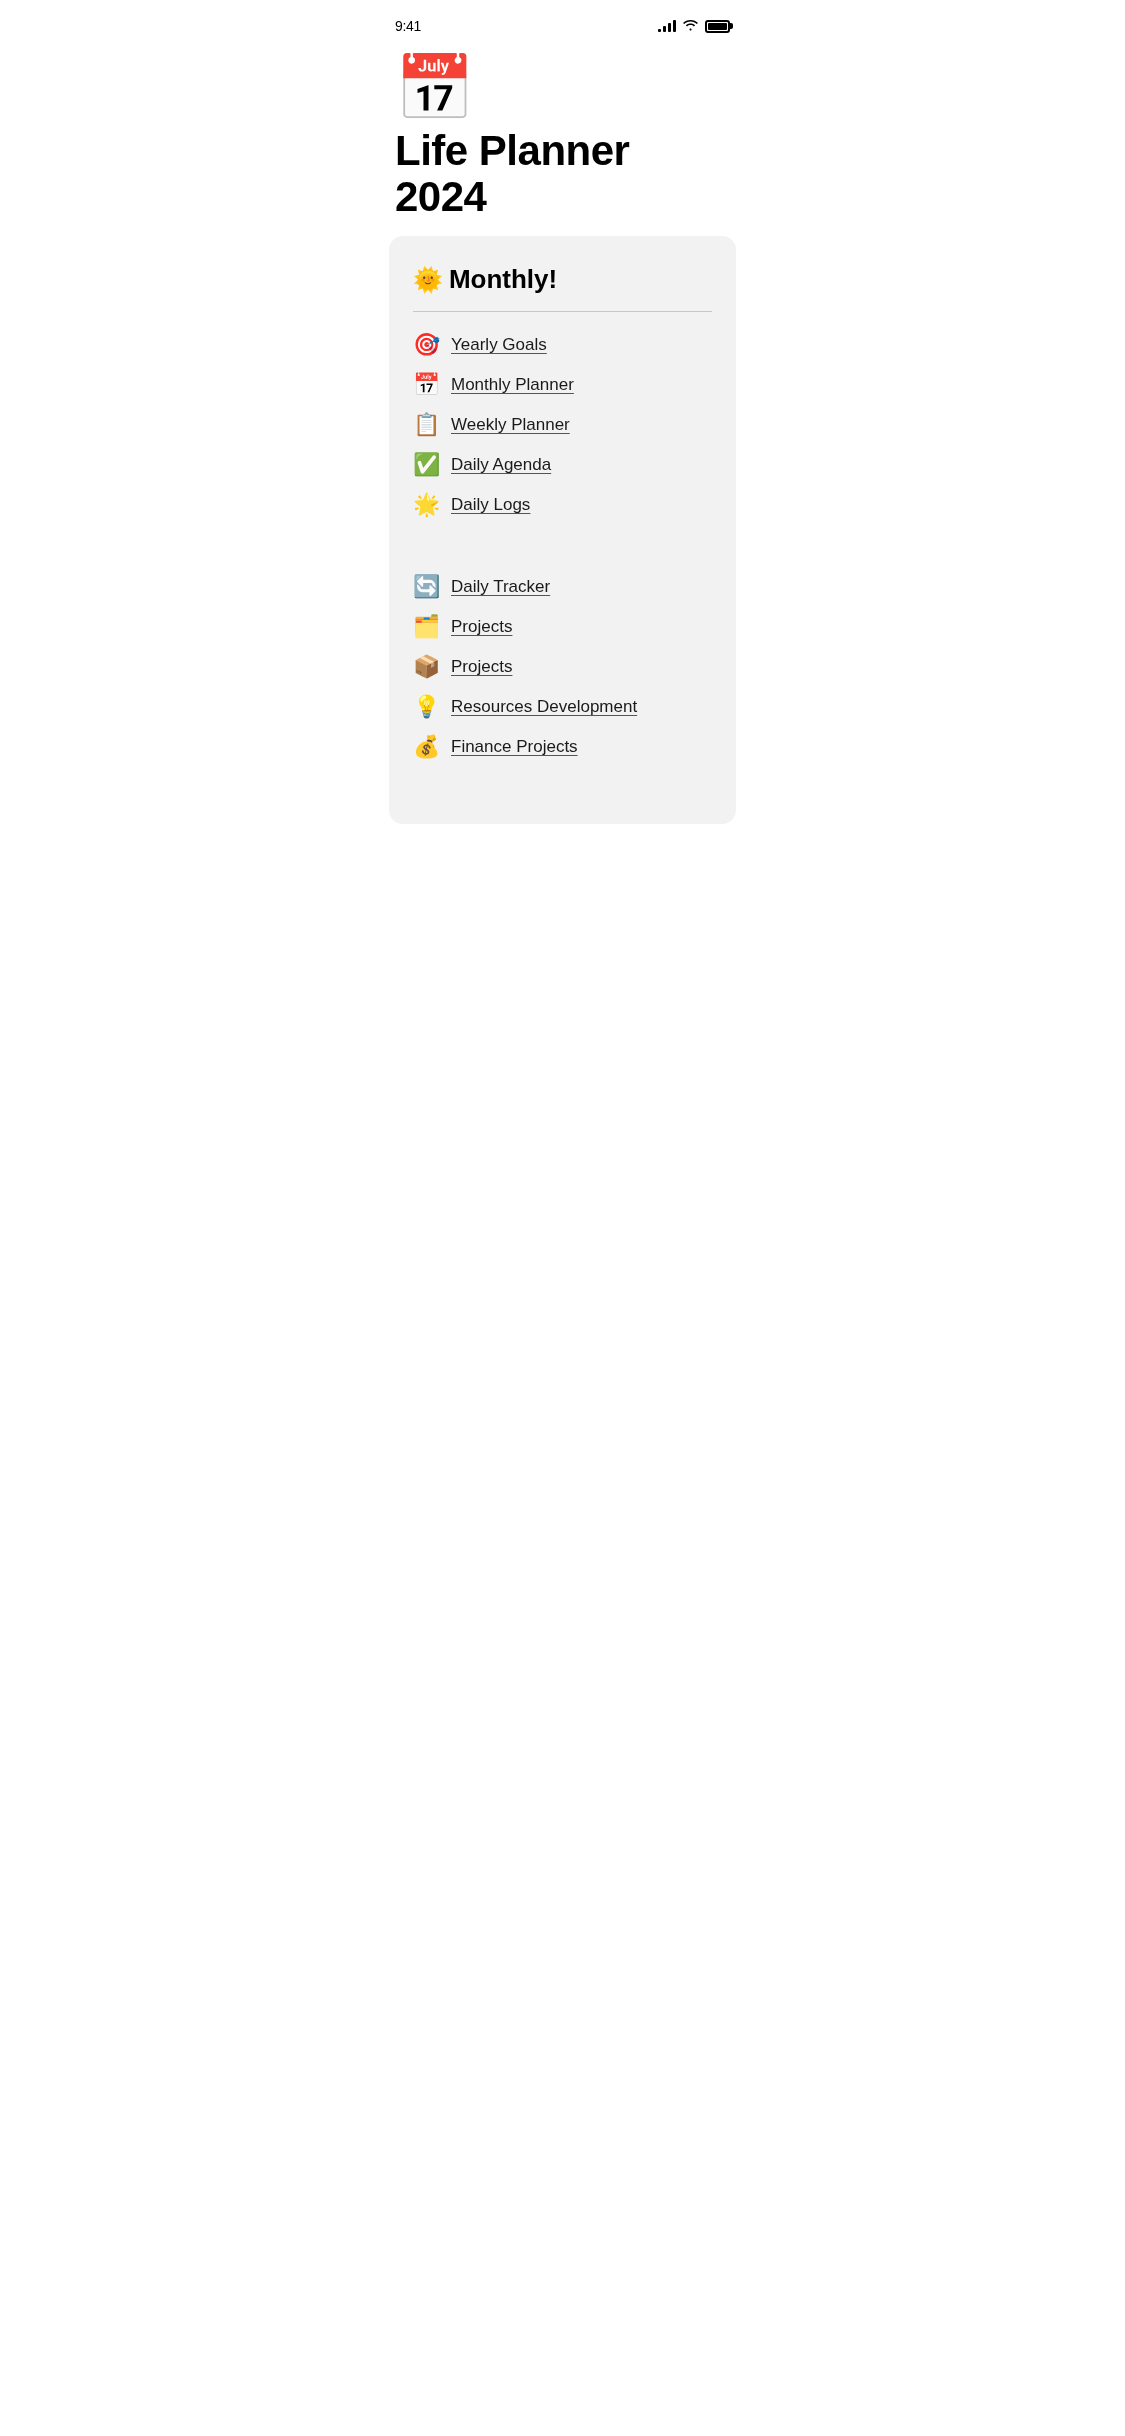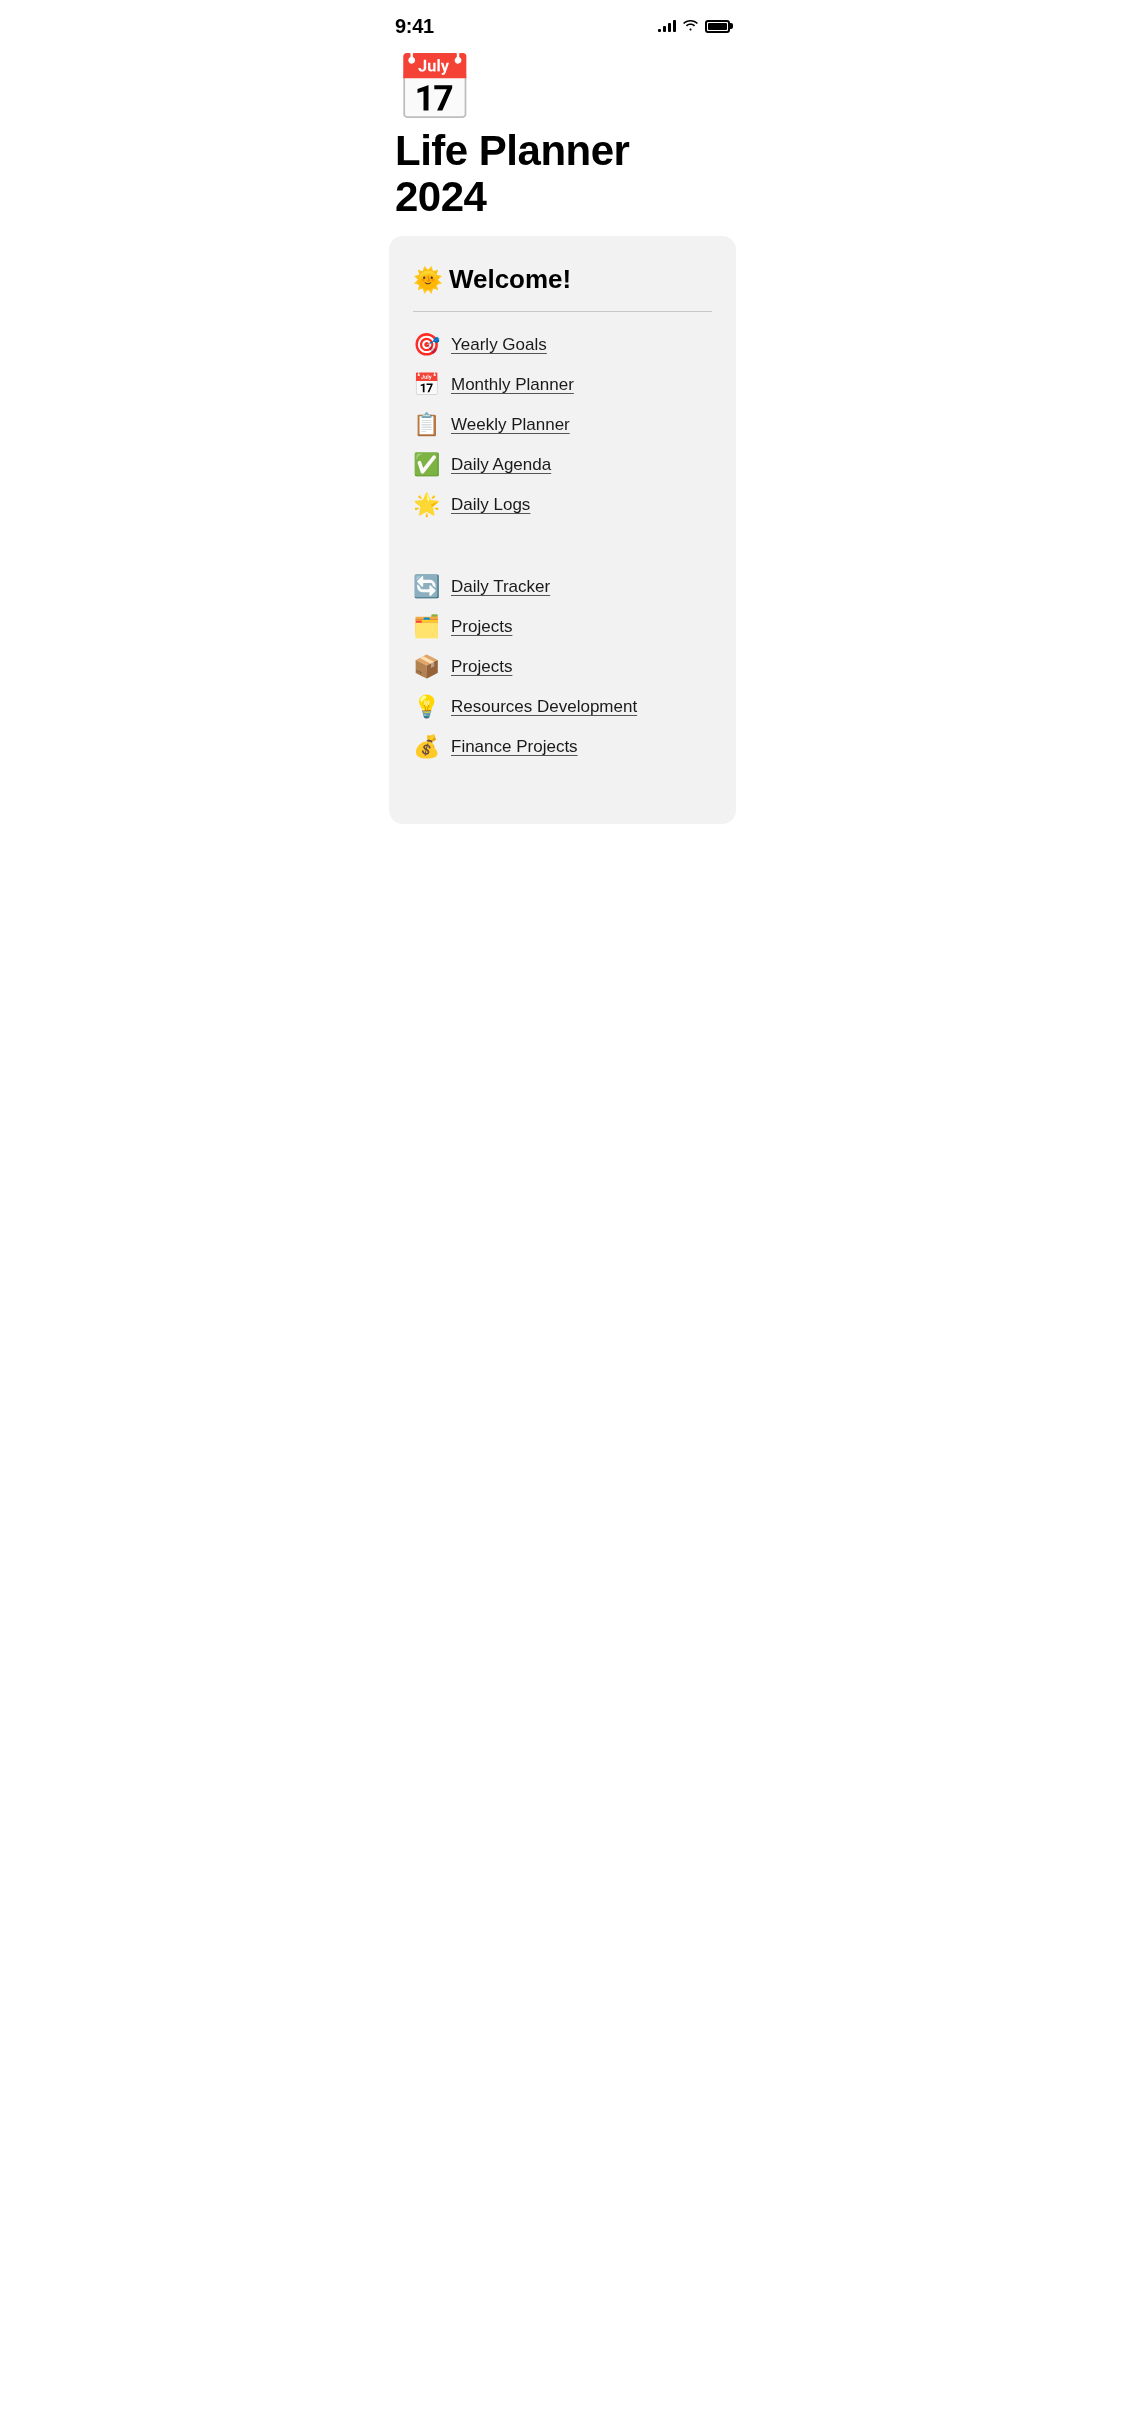--- a/index.html
+++ b/index.html
@@ -20,22 +20,22 @@
 
     .status-bar {
       display: flex;
       justify-content: space-between;
       align-items: center;
       padding: 14px 20px 6px 20px;
       height: 44px;
     }
 
     .status-time {
-      font-size: 20px;
-      font-weight: 700;
+      font-size: 14px;
+      font-weight: 400;
       color: #000;
       letter-spacing: -0.3px;
     }
 
     .status-icons {
       display: flex;
       align-items: center;
       gap: 6px;
     }
 
@@ -201,21 +201,21 @@
 <div class="app-header">
   <span class="app-icon">📅</span>
   <h1 class="app-title">Life Planner 2024</h1>
 </div>
 
 <div class="content-card">
 
   <div class="welcome-section">
     <div class="welcome-heading">
       <span class="welcome-emoji">🌞</span>
-      <span>Welcome!</span>
+      <span>Monthly!</span>
     </div>
     <div class="divider"></div>
   </div>
 
   <div class="menu-group">
 
     <div class="menu-item">
       <span class="menu-emoji">🎯</span>
       <span class="menu-label">Yearly Goals</span>
     </div>

